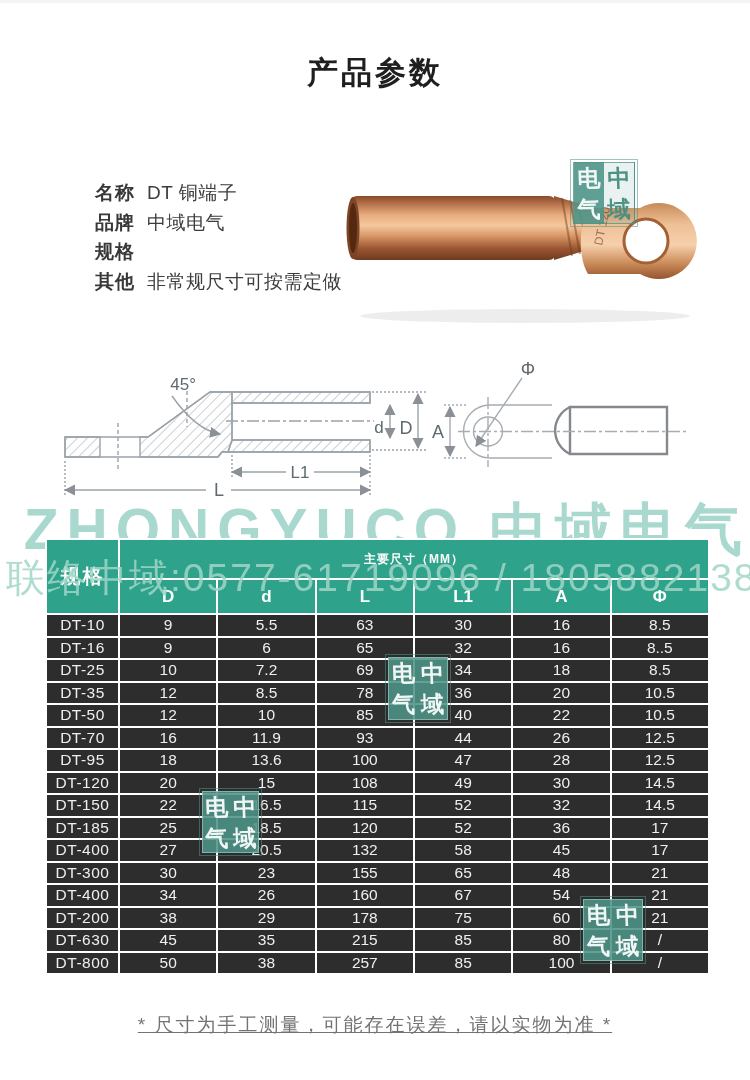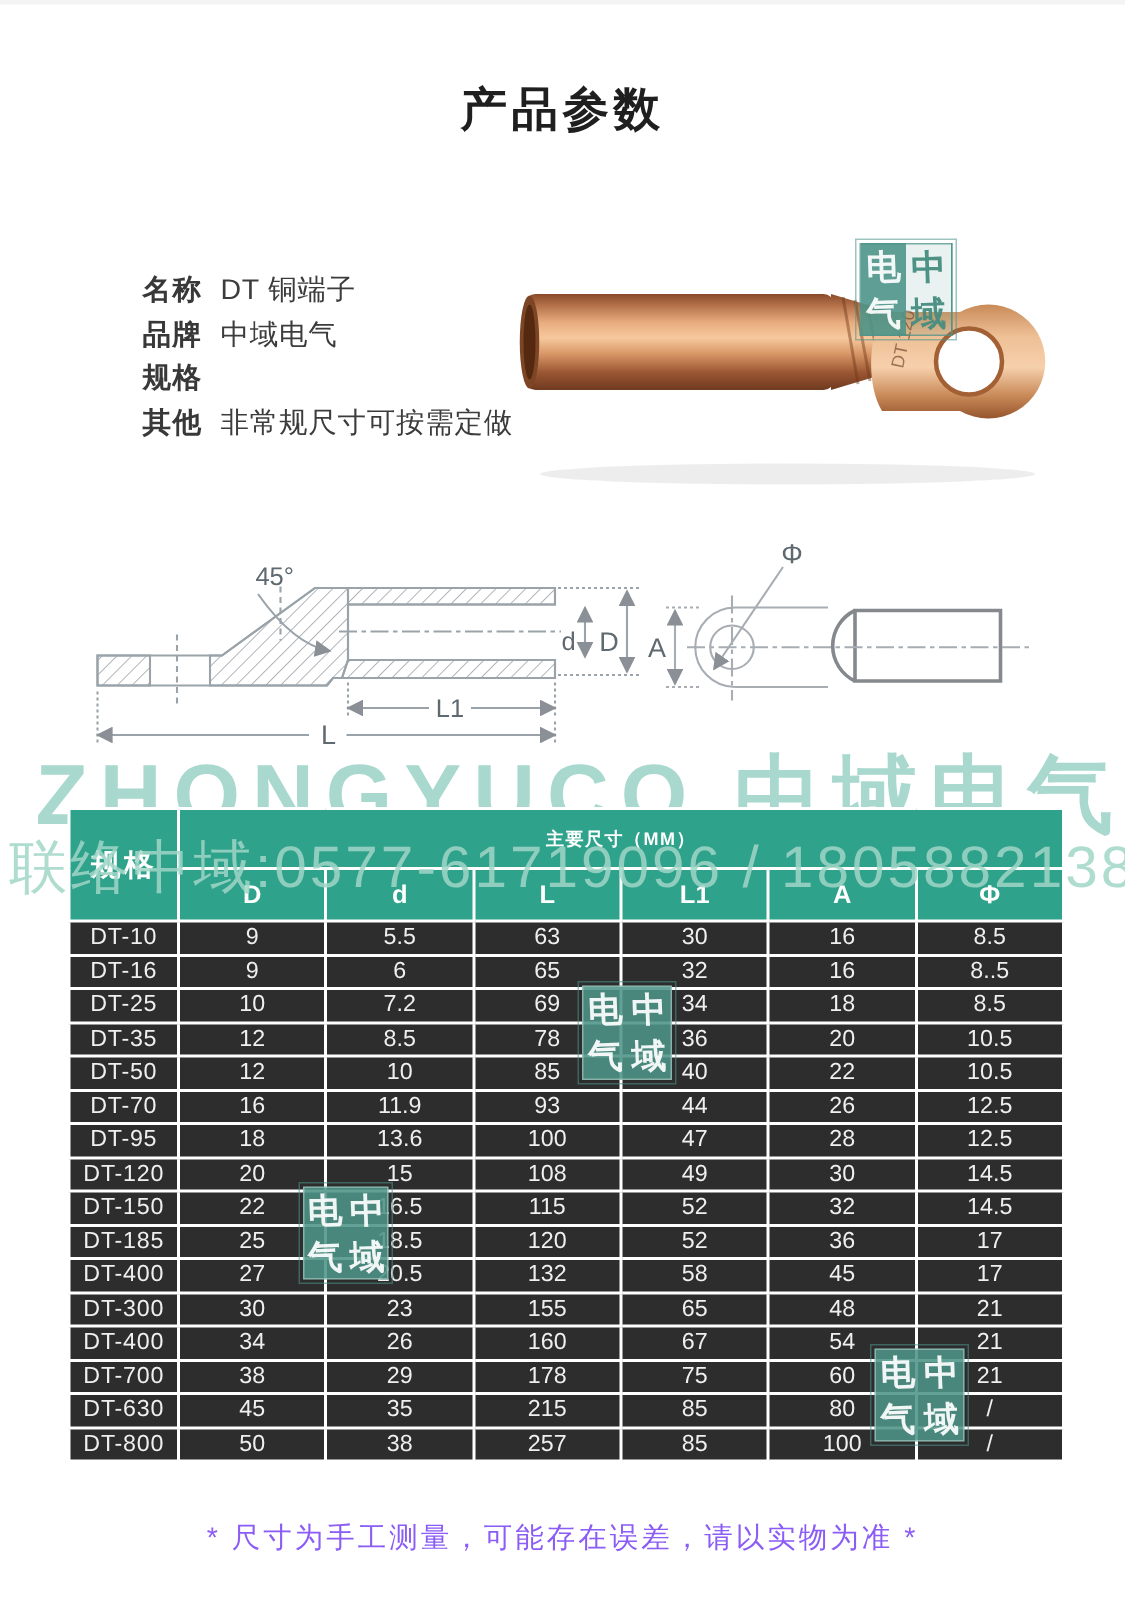--- a/index.html
+++ b/index.html
@@ -23,21 +23,21 @@
   table.spec{border-collapse:collapse;table-layout:fixed;width:665px;}
   table.spec th,table.spec td{border:2px solid #ffffff;text-align:center;padding:0;}
   table.spec thead th{background:#2fa28b;color:#fff;font-weight:700;}
   .th-spec{font-size:20px;letter-spacing:2px;}
   .th-group{font-size:12px;height:38px;letter-spacing:1px;font-weight:600;}
   .th-col{font-size:17px;height:33px;}
   table.spec tbody td{background:#2d2d2d;color:#efefef;font-size:15.5px;height:20.5px;line-height:20.5px;}
   table.spec tbody td.spec-cell{letter-spacing:0.5px;}
   
   .footnote{position:absolute;top:1012px;left:0;width:750px;text-align:center;
-            font-size:19px;color:#8b5cf6;letter-spacing:2px;z-index:2;}
+            font-size:19px;color:#737373;letter-spacing:2px;z-index:2;text-decoration:underline;}
   
   .stamp{position:absolute;z-index:4;display:grid;grid-template-columns:1fr 1fr;grid-template-rows:1fr 1fr;
          background:rgba(77,148,136,0.88);outline:1px solid rgba(77,148,136,0.55);outline-offset:2px;
          border:1px solid rgba(255,255,255,0.35);box-sizing:border-box;}
   .stamp span{display:flex;align-items:center;justify-content:center;
               color:rgba(255,255,255,0.92);font-size:23px;font-weight:600;
               font-family:"DejaVu Sans",sans-serif;transform:rotate(-2deg);}
   .stamp.half{background:linear-gradient(90deg,rgba(77,148,136,0.9) 0 50%,rgba(77,148,136,0.12) 50% 100%);
               border:1px solid rgba(77,148,136,0.75);}
   .stamp.half span:nth-child(2),.stamp.half span:nth-child(4){color:rgba(70,140,128,0.95);}
@@ -299,21 +299,21 @@
           <tr>
             <td class="spec-cell">DT-400</td>
             <td>34</td>
             <td>26</td>
             <td>160</td>
             <td>67</td>
             <td>54</td>
             <td>21</td>
           </tr>
           <tr>
-            <td class="spec-cell">DT-700</td>
+            <td class="spec-cell">DT-200</td>
             <td>38</td>
             <td>29</td>
             <td>178</td>
             <td>75</td>
             <td>60</td>
             <td>21</td>
           </tr>
           <tr>
             <td class="spec-cell">DT-630</td>
             <td>45</td>

